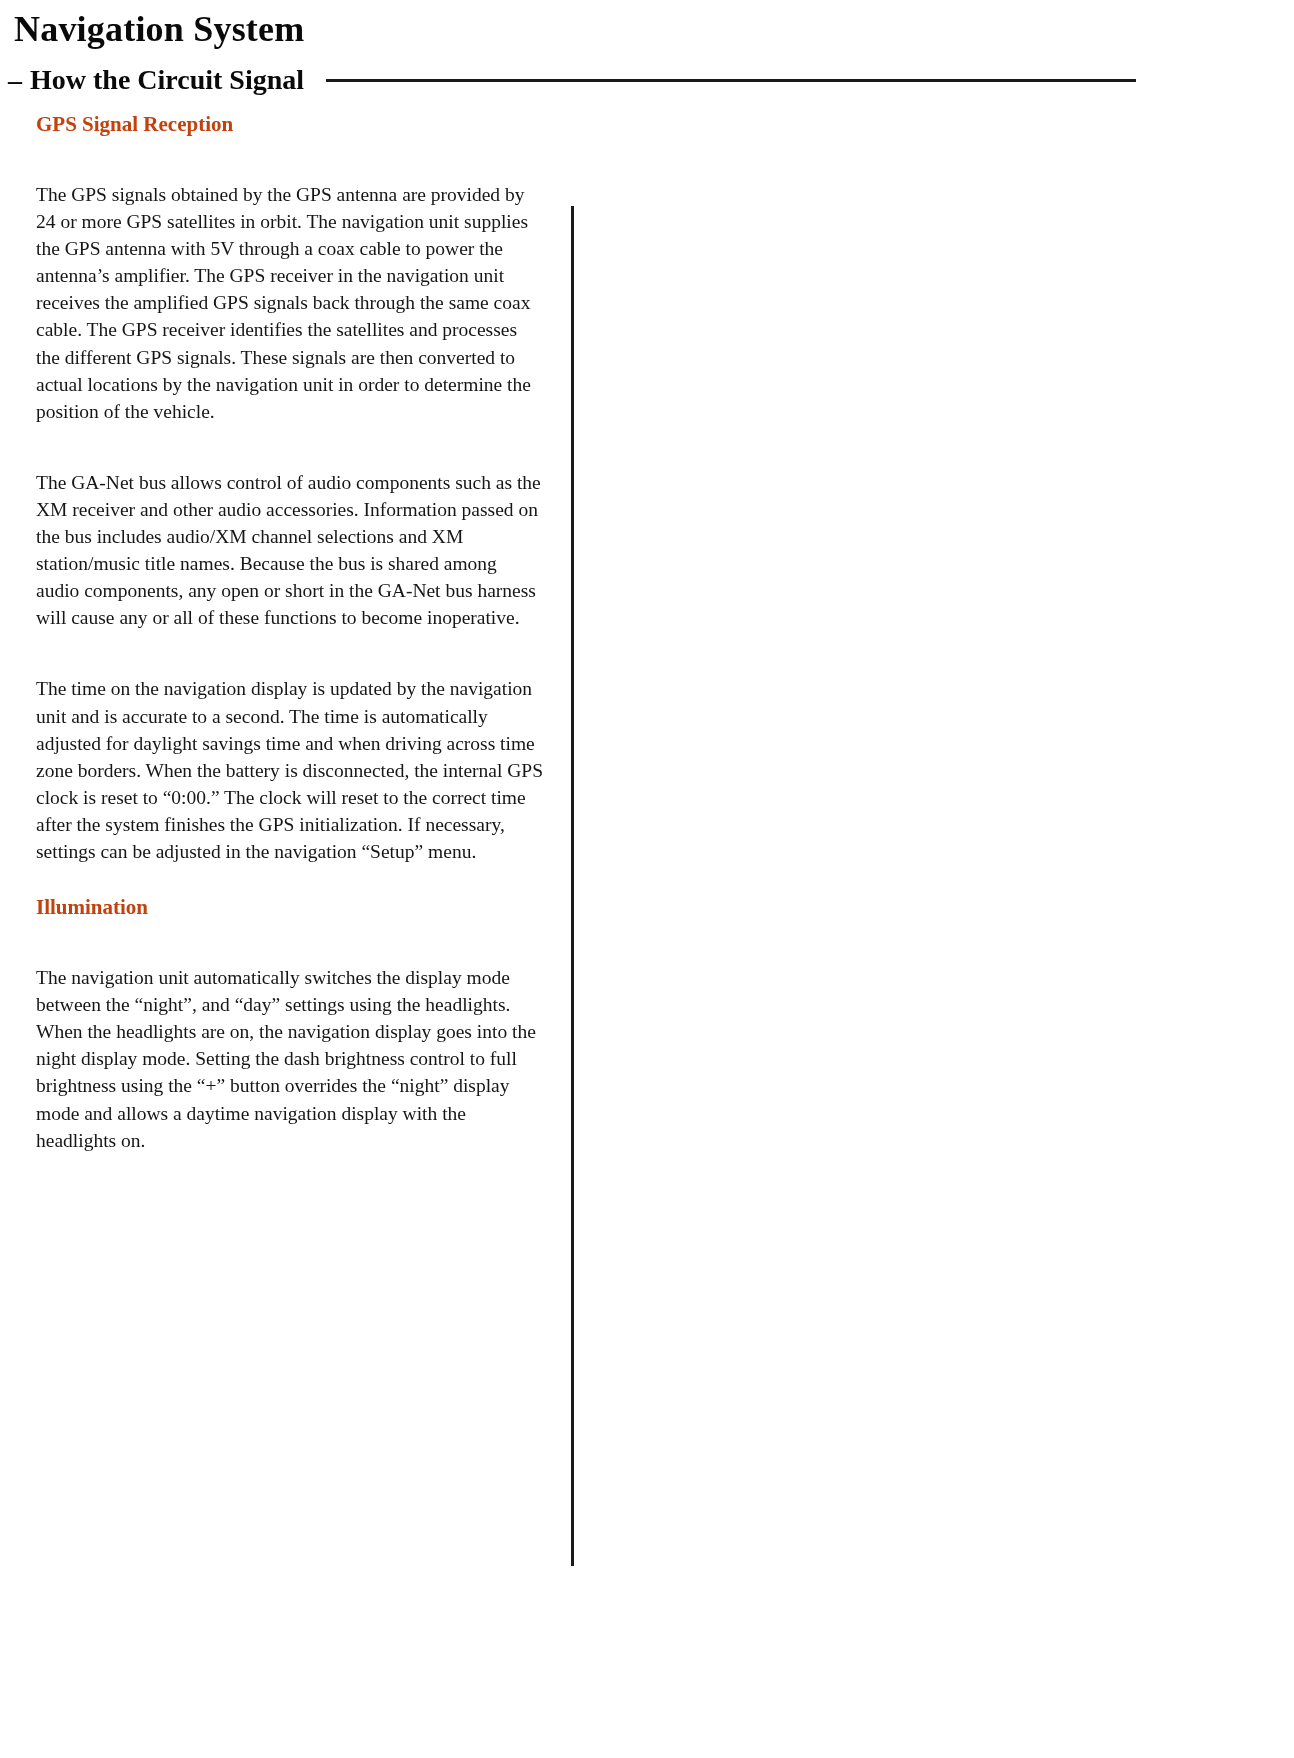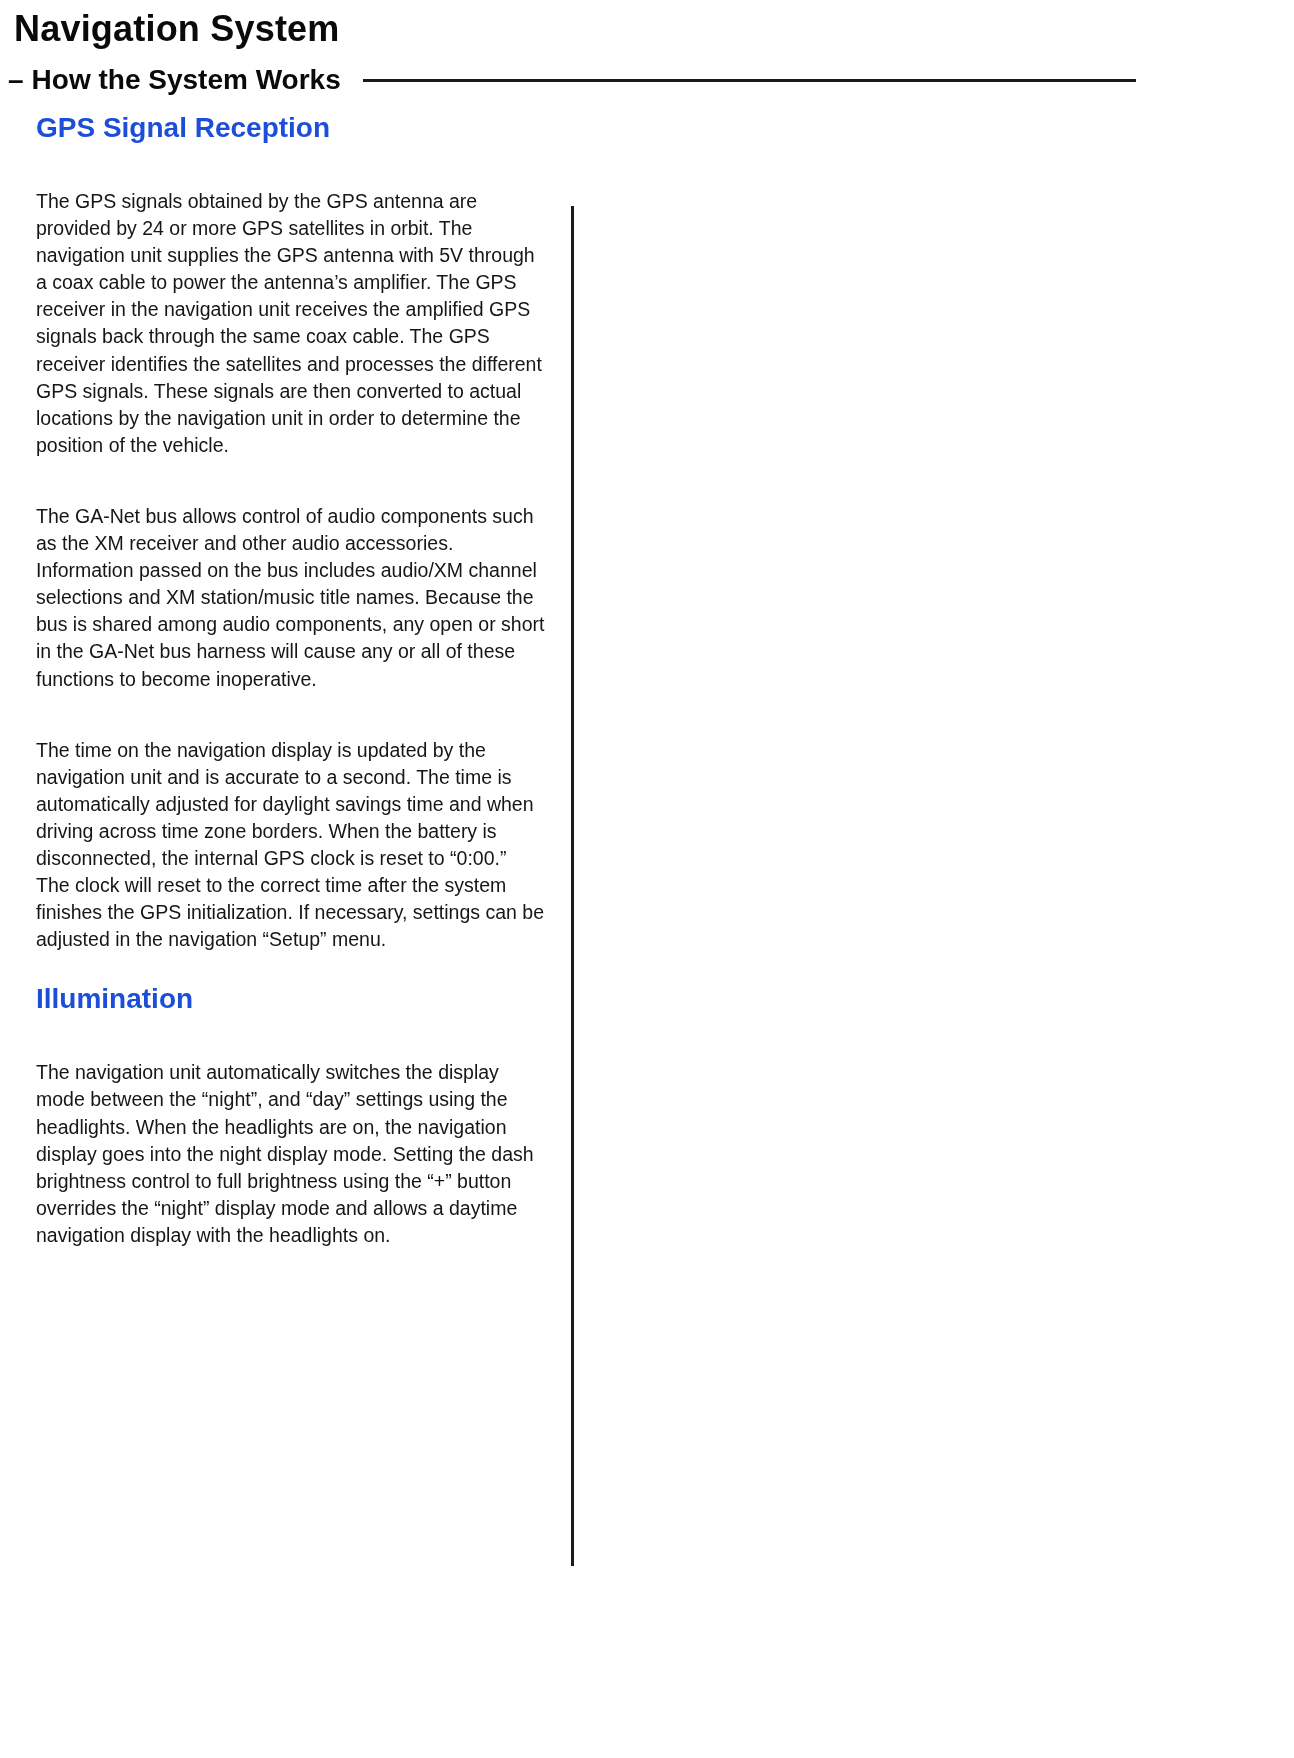--- a/index.html
+++ b/index.html
@@ -10,20 +10,21 @@
     font-family: "Liberation Sans", sans-serif;
     color: #111111;
   }
 
   .page {
     position: relative;
     width: 1294px;
     height: 1566px;
     background: #ffffff;
     overflow: hidden;
+    font-family: Liberation Serif, serif;
   }
 
   .doc-title {
     font-size: 36px;
     font-weight: bold;
     letter-spacing: 0.2px;
     padding: 8px 0 0 14px;
     color: #0a0a0a;
   }
 
@@ -72,44 +73,44 @@
     left: 571px;
     top: 100px;
     width: 3px;
     height: 1458px;
     background: #1a1a1a;
   }
 
   .content-section { margin-bottom: 30px; }
 
   .content-section h3 {
-    font-size: 28px;
+    font-size: 21px;
     font-weight: bold;
     margin-bottom: 12px;
-    color: #1d4ed8;
+    color: #c2410c;
   }
 
   .content-section p {
     font-size: 19.5px;
     line-height: 1.39;
     margin-bottom: 6px;
     color: #161616;
     margin-top: 44px;
   }
 </style>
 </head>
 <body>
 
 <div class="page">
 
   <h1 class="doc-title">Navigation System</h1>
 
   <div class="section-title-row">
     <span class="section-title-dash">–</span>
-    <span class="section-title">How the System Works</span>
+    <span class="section-title">How the Circuit Signal</span>
     <span class="section-title-rule"></span>
   </div>
 
   <div class="columns">
 
     <div class="left-column">
 
       <div class="content-section">
         <h3>GPS Signal Reception</h3>
         <p>The GPS signals obtained by the GPS antenna are provided by 24 or more GPS satellites in orbit. The navigation unit supplies the GPS antenna with 5V through a coax cable to power the antenna’s amplifier. The GPS receiver in the navigation unit receives the amplified GPS signals back through the same coax cable. The GPS receiver identifies the satellites and processes the different GPS signals. These signals are then converted to actual locations by the navigation unit in order to determine the position of the vehicle.</p>

